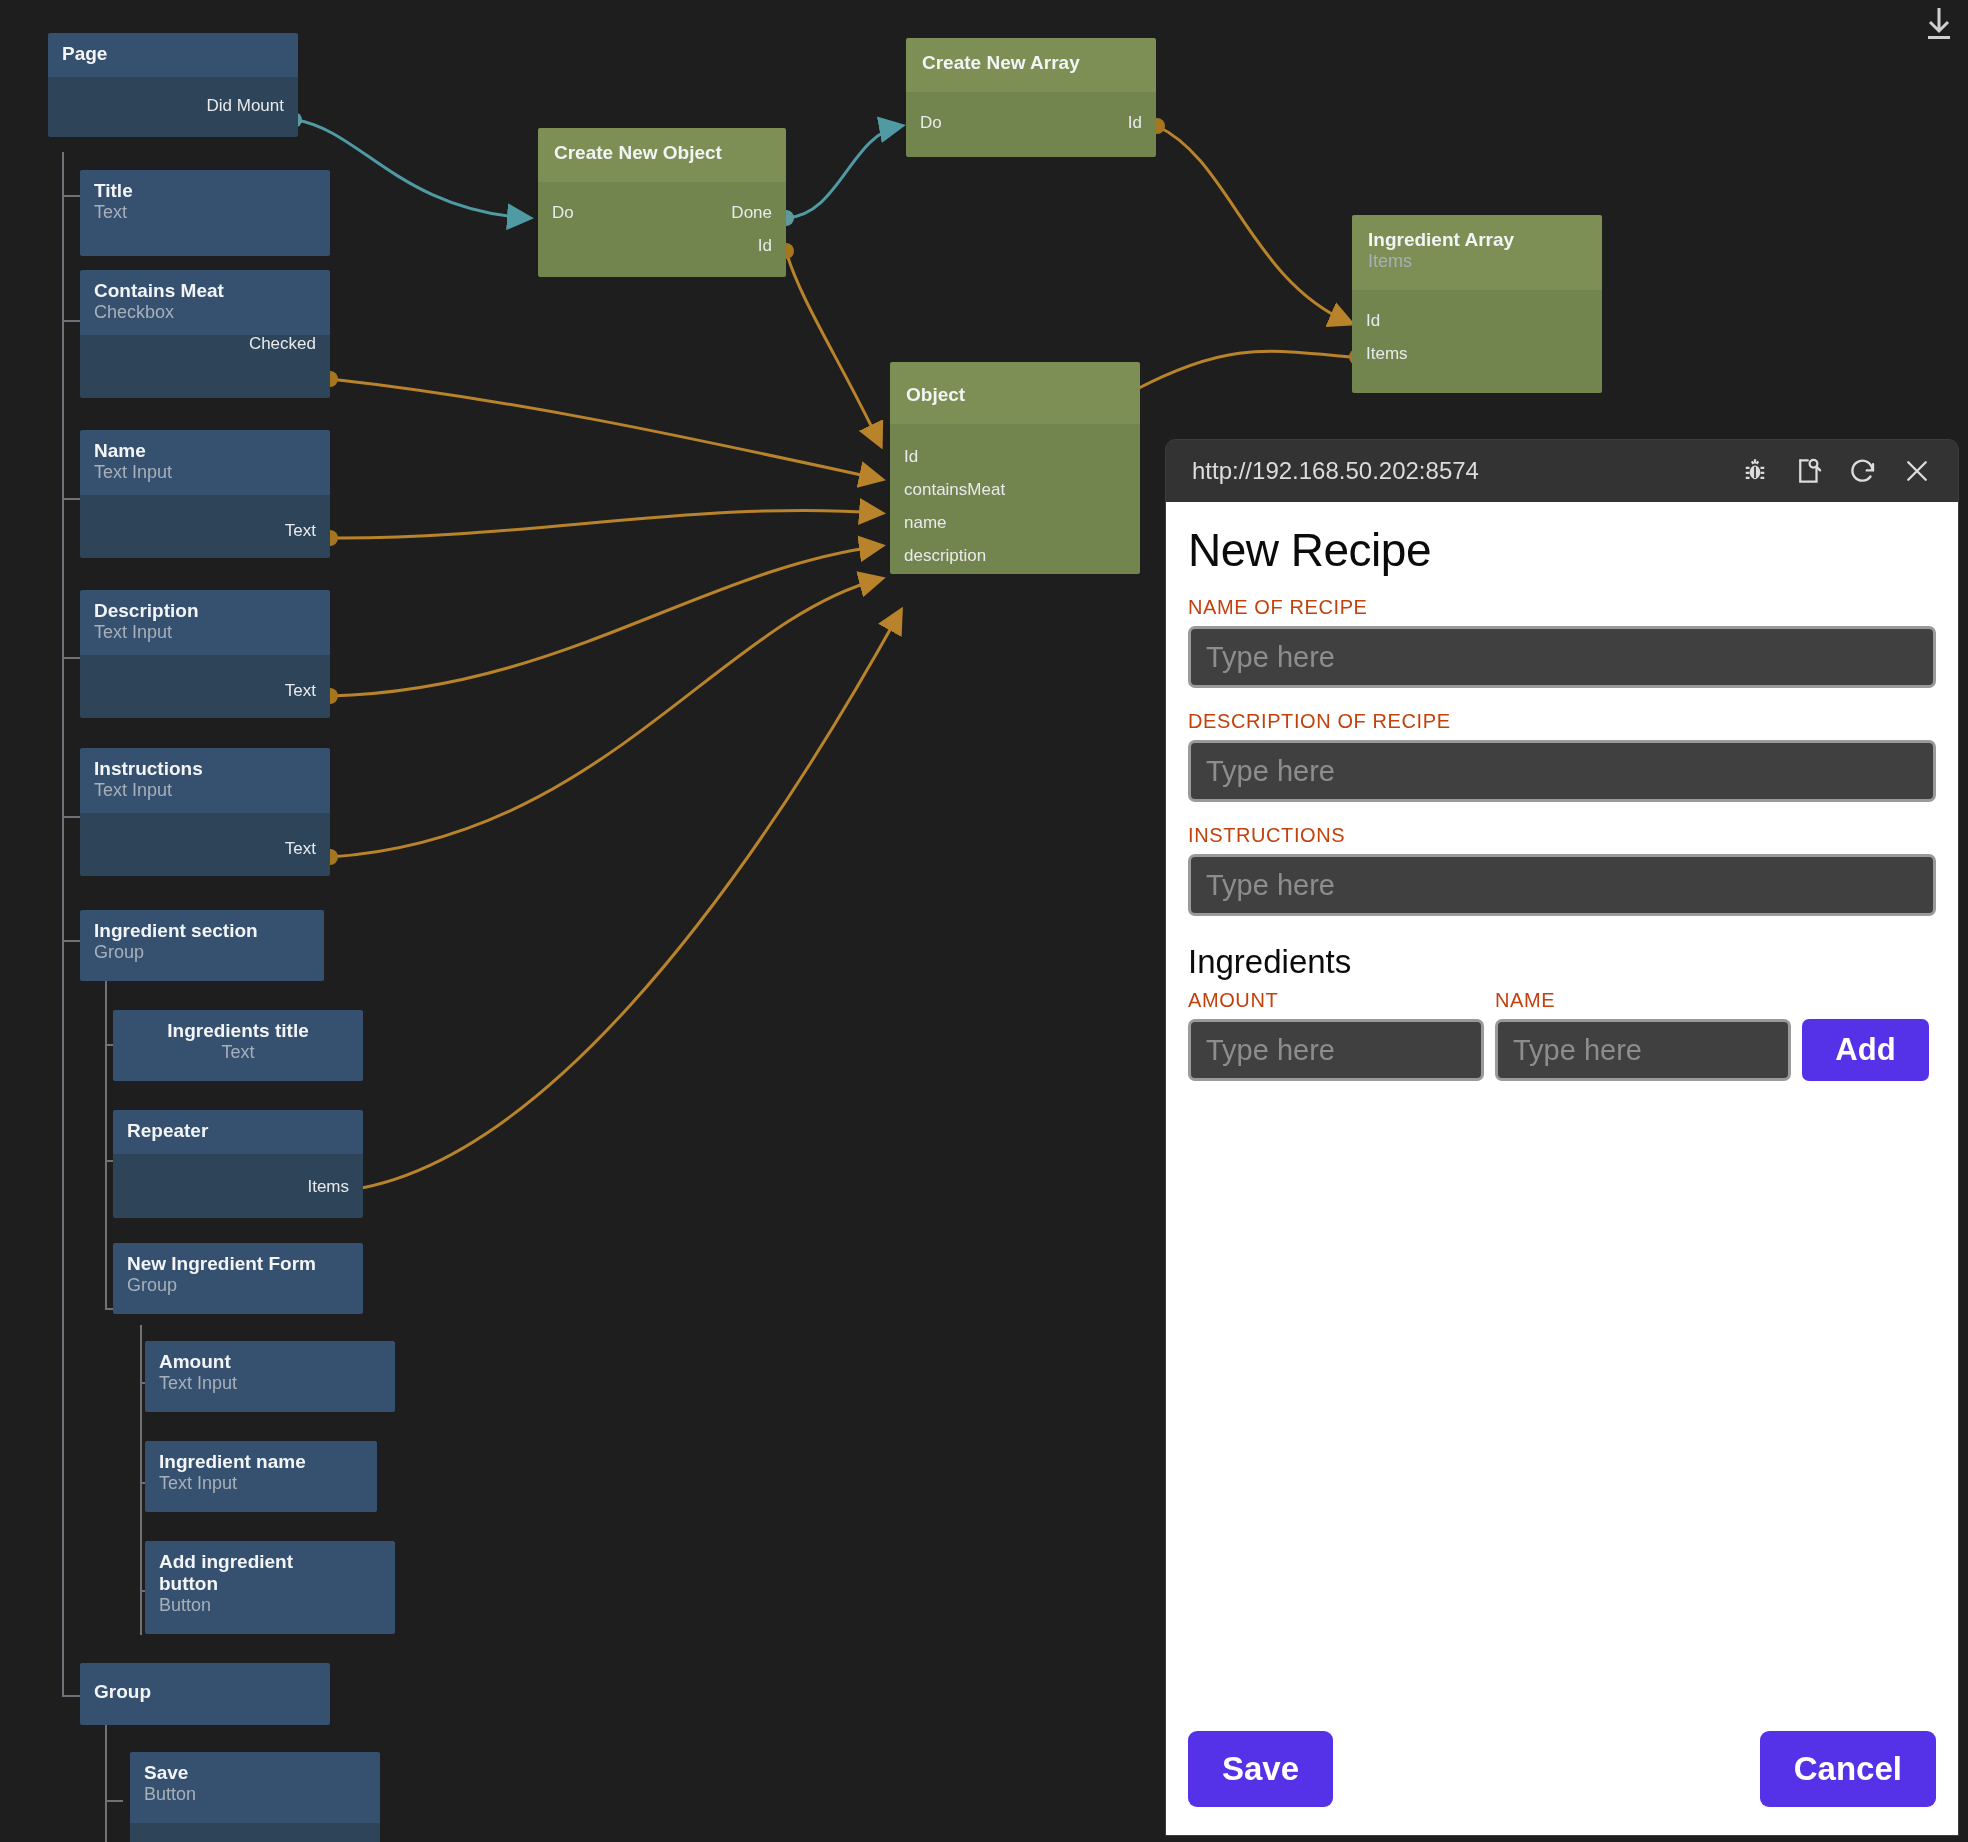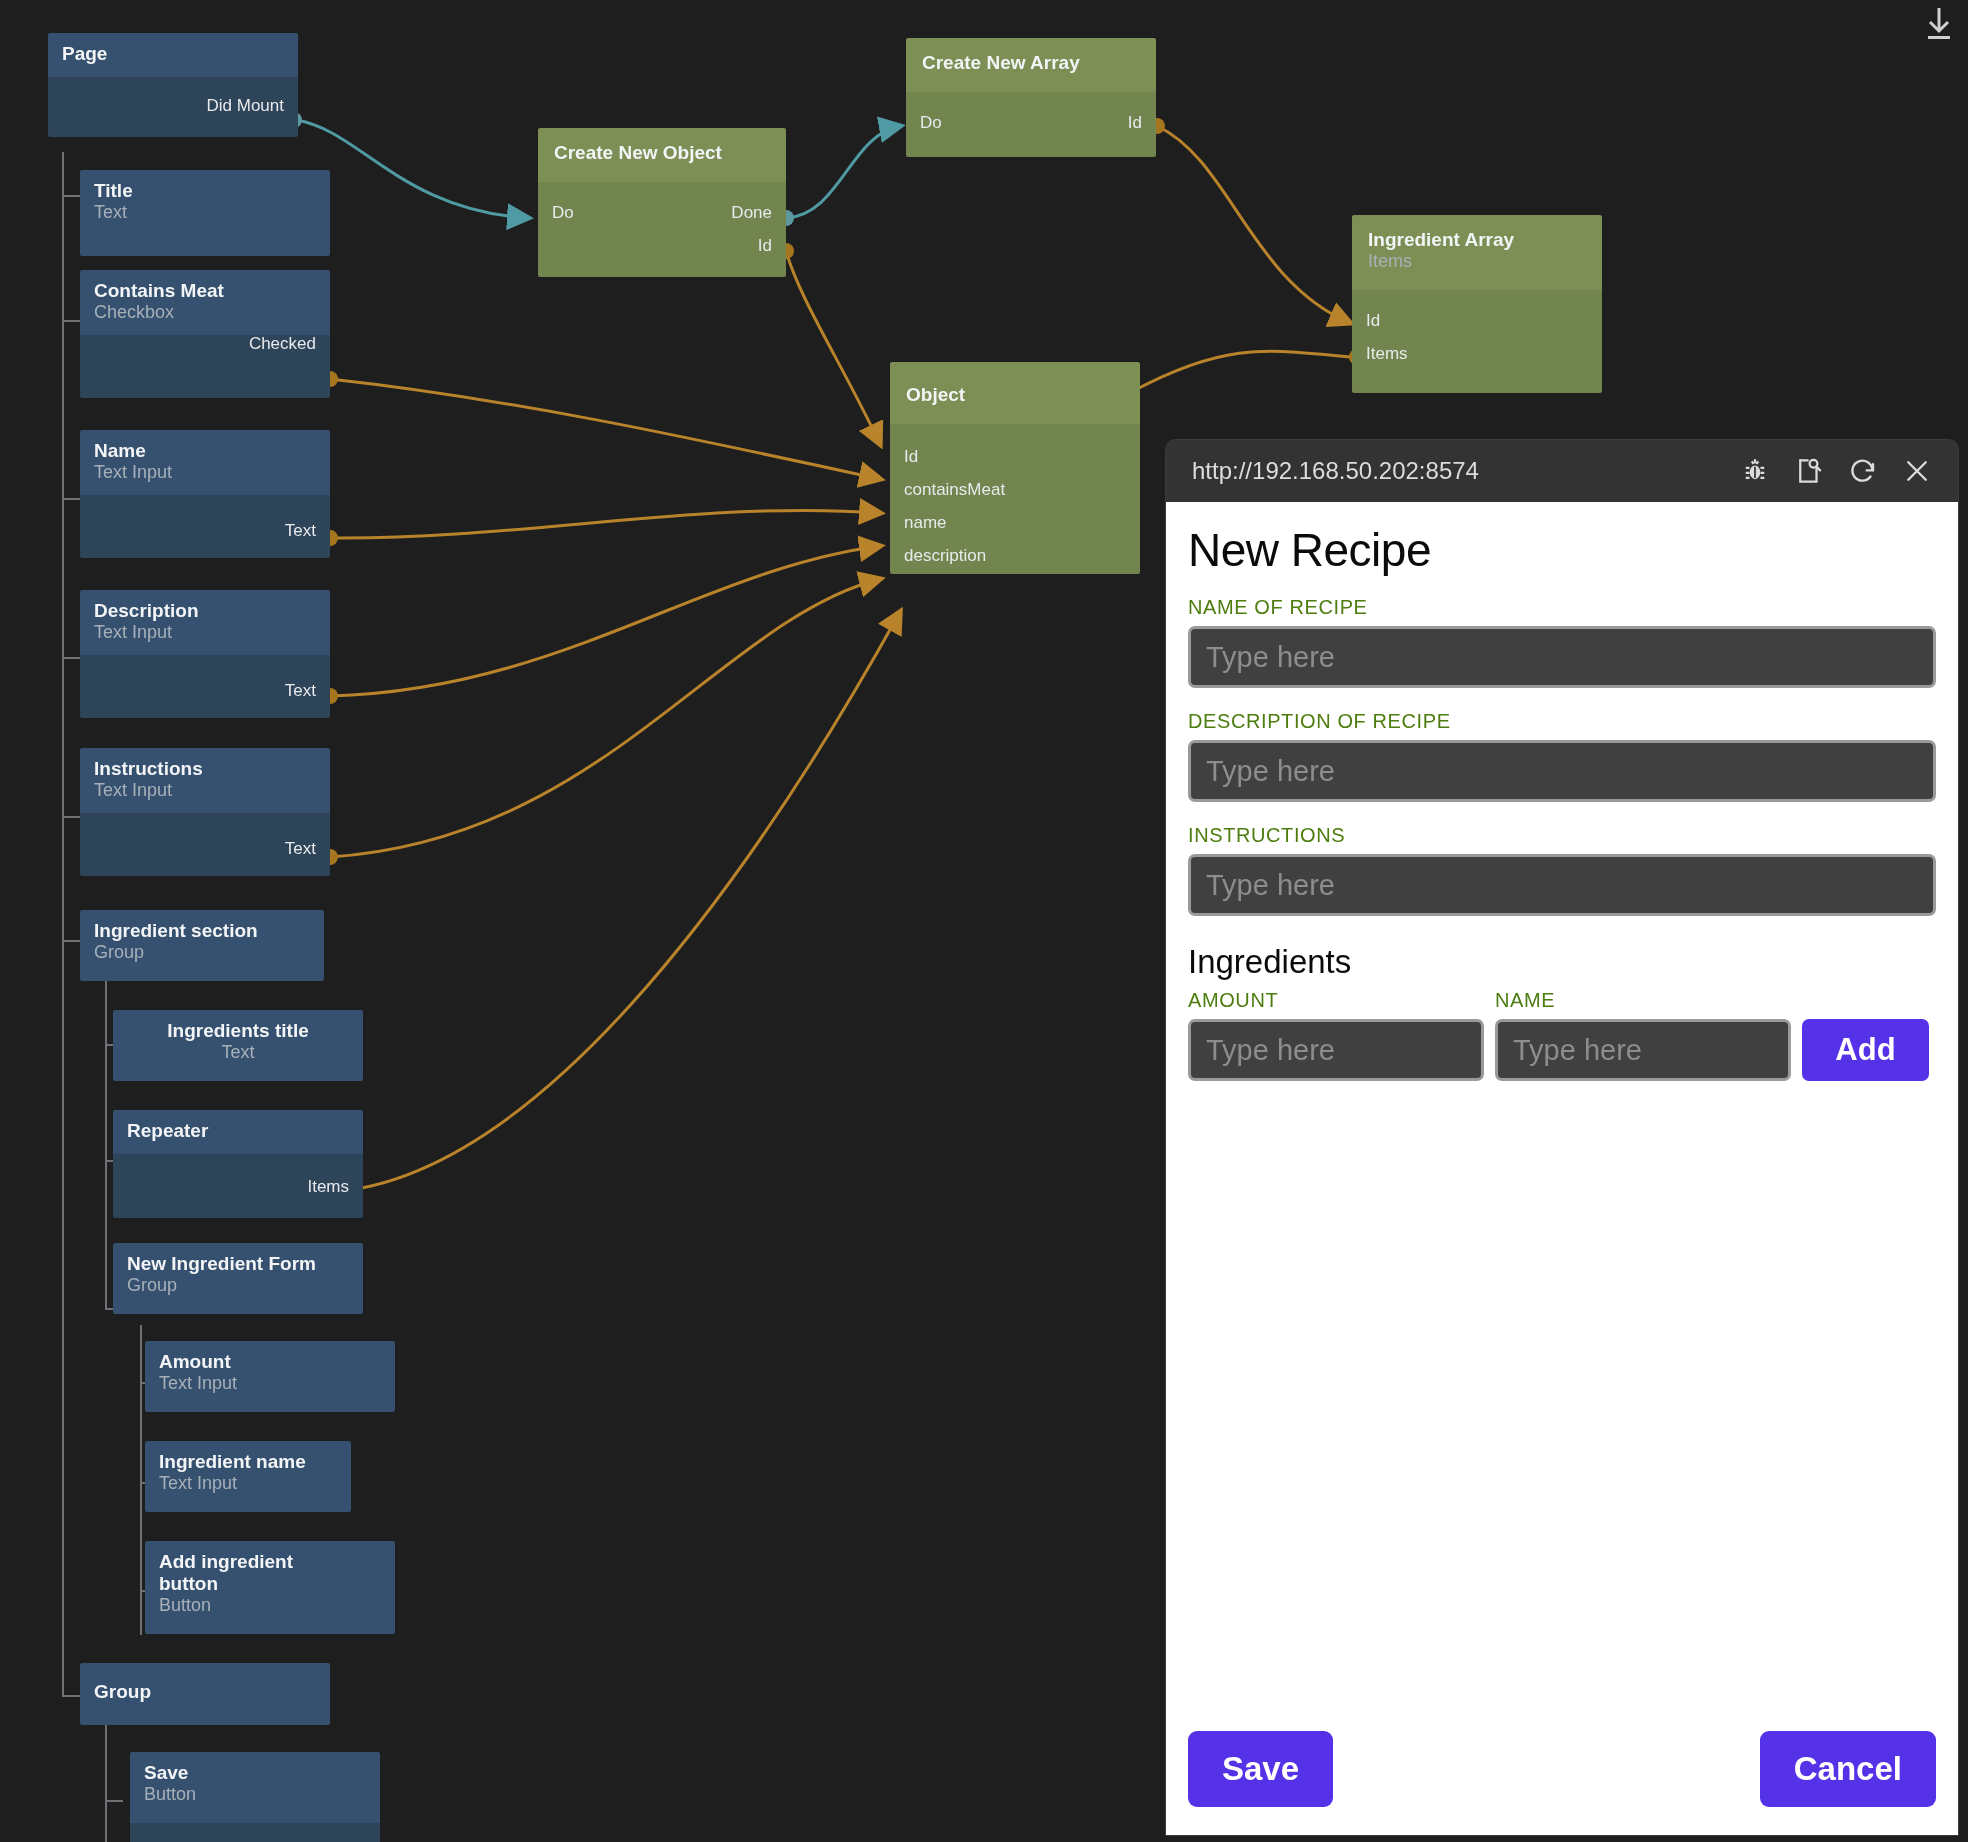--- a/index.html
+++ b/index.html
@@ -61,21 +61,21 @@
     padding: 24px 22px 0 22px; display: flex; flex-direction: column;
     position: relative; overflow: hidden;
   }
   #page-title { font-size: 46px; font-weight: 400; letter-spacing: -0.5px; color: #0b0b0b; line-height: 1.05; }
 
   .checkrow { display: flex; align-items: center; gap: 16px; margin-top: 14px; }
   .cbox { width: 39px; height: 39px; border: 3px solid #8b8b8b; border-radius: 3px; background: #fff; flex: 0 0 auto; }
   .checkrow .lbl { font-size: 30px; color: #1b1b1b; }
 
   .field-label {
-    font-size: 20px; letter-spacing: 0.6px; color: #4d7c0f;
+    font-size: 20px; letter-spacing: 0.6px; color: #c2410c;
     text-transform: uppercase; margin-top: 22px; margin-bottom: 7px;
   }
   .text-input {
     height: 62px; border: 3px solid #9a9a9a; border-radius: 7px; background: #404040;
     display: flex; align-items: center; padding: 0 15px;
   }
   .text-input .ph { font-size: 29px; color: #8d8d8d; }
 
   #ingredients-h { font-size: 33px; font-weight: 400; color: #0b0b0b; margin-top: 27px; }
   .ing-row { display: flex; align-items: flex-end; gap: 11px; margin-top: 0; }
@@ -250,21 +250,21 @@
       </div>
     </div>
 
     <div class="node n-blue" style="left:145px; top:1341px; width:250px;">
       <div class="hdr" style="padding-bottom:18px;">
         <div class="title">Amount</div>
         <div class="subtitle">Text Input</div>
       </div>
     </div>
 
-    <div class="node n-blue" style="left:145px; top:1441px; width:206px;">
+    <div class="node n-blue" style="left:145px; top:1441px; width:232px;">
       <div class="hdr" style="padding-bottom:18px;">
         <div class="title">Ingredient name</div>
         <div class="subtitle">Text Input</div>
       </div>
     </div>
 
     <div class="node n-blue" style="left:145px; top:1541px; width:250px;">
       <div class="hdr" style="padding-bottom:18px;">
         <div class="title" style="max-width:170px;">Add ingredient button</div>
         <div class="subtitle">Button</div>

